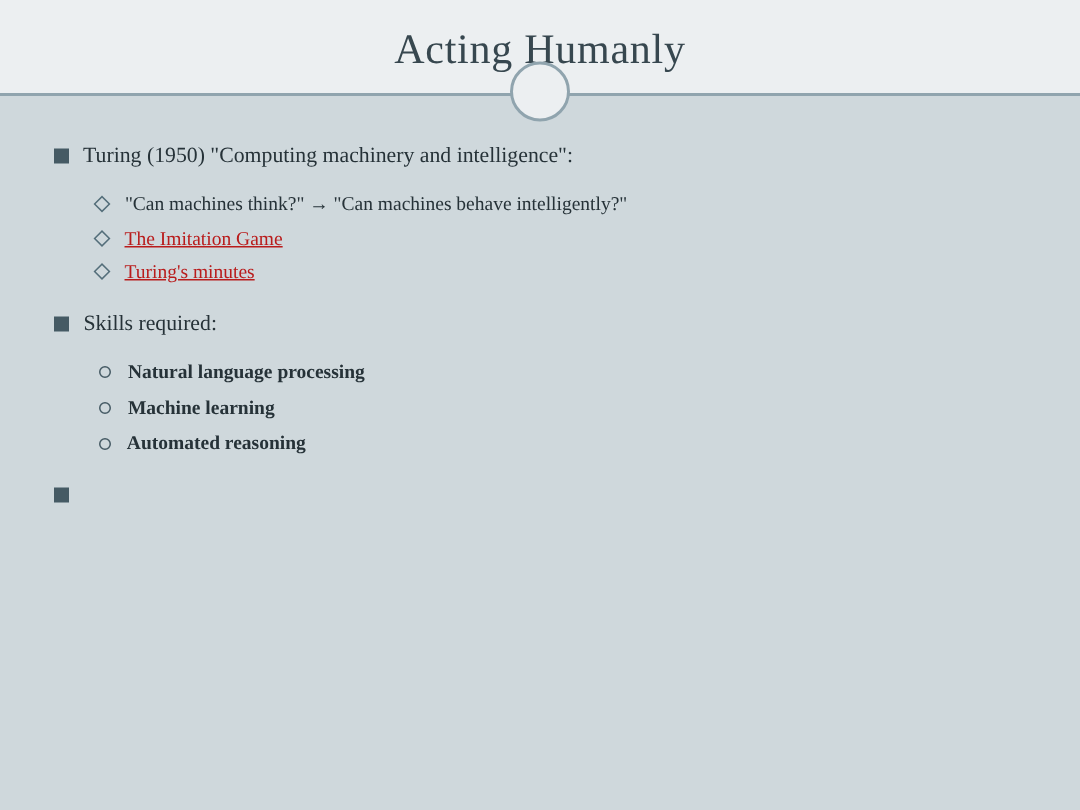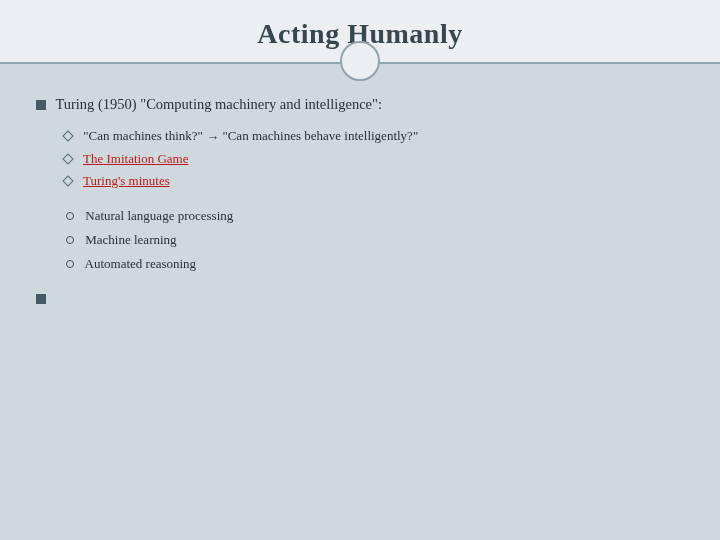--- a/index.html
+++ b/index.html
@@ -23,21 +23,21 @@
     .title-bar {
       background: #eceff1;
       text-align: center;
       padding: 18px 20px 12px 20px;
       border-bottom: 2px solid #90a4ae;
       position: relative;
     }
 
     .title-bar h1 {
       font-size: 28px;
-      font-weight: bold;
+      font-weight: normal;
       color: #37474f;
       letter-spacing: 0.5px;
     }
 
     .title-bar::after {
       content: '';
       display: block;
       width: 36px;
       height: 36px;
       border-radius: 50%;
@@ -122,20 +122,21 @@
     .skills-list {
       padding-left: 30px;
       margin-bottom: 12px;
     }
 
     .skill-item {
       font-size: 13px;
       color: #263238;
       margin-bottom: 3px;
       line-height: 1.6;
+      font-weight: bold;
     }
 
     .predicted-block {
       margin-bottom: 10px;
     }
 
     .predicted-text {
       font-size: 14.5px;
       color: #263238;
       line-height: 1.5;
@@ -181,20 +182,24 @@
           <span class="link">The Imitation Game</span>
         </div>
         <div class="sub-item">
           <span class="diamond"></span>
           <span class="link">Turing's minutes</span>
         </div>
       </div>
     </div>
 
     <div class="section-gap">
+      <div class="bullet-main">
+        <span class="square"></span>
+        <span>Skills required:</span>
+      </div>
       <div class="skills-list">
         <div class="skill-item">
           <span class="circle-bullet"></span>
           <span>Natural language processing</span>
         </div>
         <div class="skill-item">
           <span class="circle-bullet"></span>
           <span>Machine learning</span>
         </div>
         <div class="skill-item">

